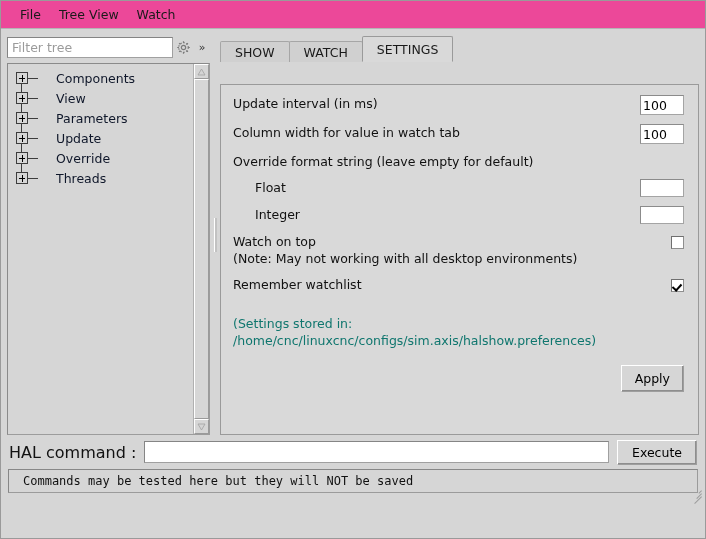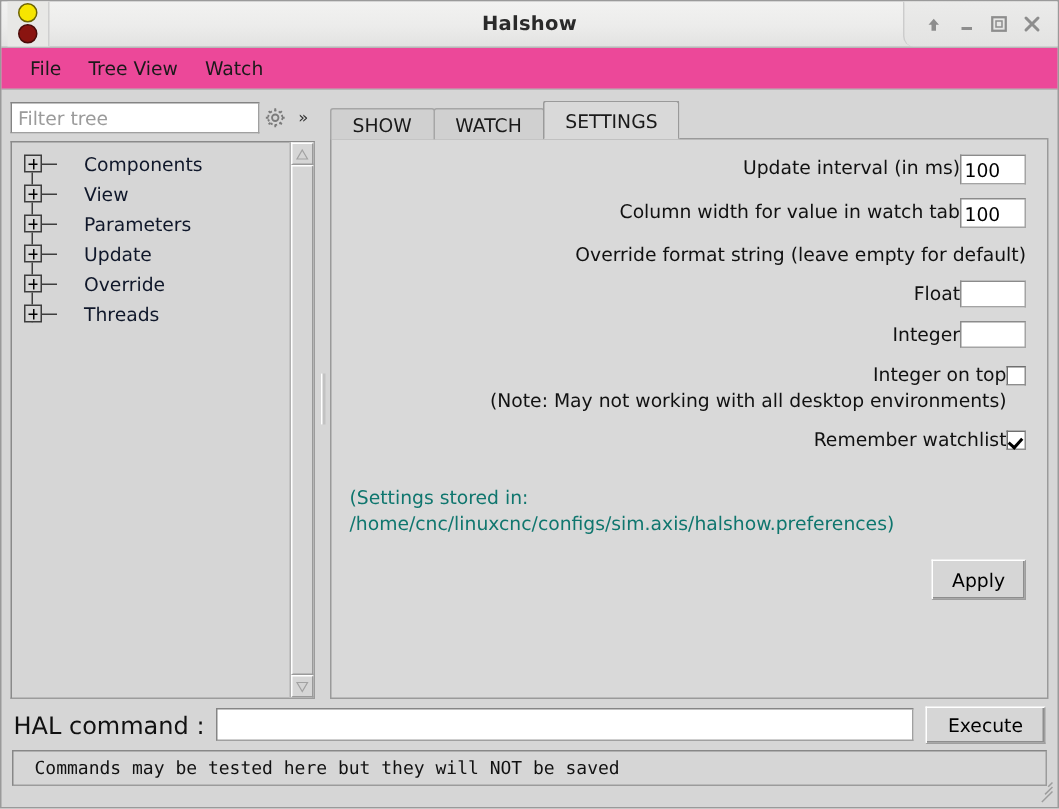--- a/index.html
+++ b/index.html
@@ -280,20 +280,21 @@
     background: #c2c2c2;
     border-left: 1px solid #ffffff;
   }
 
   
   .right-pane {
     flex: 1;
     display: flex;
     flex-direction: column;
     min-width: 0;
+    gap: 23px;
   }
   .tabstrip {
     display: flex;
     align-items: flex-end;
     height: 26px;
     position: relative;
     z-index: 2;
   }
   .tab {
     height: 21px;
@@ -332,21 +333,20 @@
   .srow {
     display: flex;
     align-items: flex-start;
     margin-bottom: 9px;
   }
   .srow .lbl {
     flex: 1;
     font-size: 12.5px;
     color: #111;
     line-height: 17px;
-    text-align: right;
   }
   .srow .lbl .sub { display: block; }
   .indent { padding-left: 22px; }
   .num-field {
     width: 44px;
     height: 20px;
     box-sizing: border-box;
     background: #ffffff;
     border: 1px solid #a4a4a4;
     border-top-color: #8b8b8b;
@@ -478,50 +478,20 @@
     background: #9d9d9d;
     height: 1px;
     transform-origin: right bottom;
   }
 </style>
 </head>
 <body>
 
 <div class="window">
 
-  <div class="titlebar">
-    <div class="title-icon">
-      <span class="led top"></span>
-      <span class="led bot"></span>
-    </div>
-    <div class="title-text">Halshow</div>
-    <div class="win-btns">
-      <div class="win-btn">
-        <svg width="11" height="11" viewBox="0 0 11 11">
-            <path d="M5.5 1.5 L9 5.5 L7 5.5 L7 9.5 L4 9.5 L4 5.5 L2 5.5 Z" fill="#8d8d8d"></path>
-          </svg>
-      </div>
-      <div class="win-btn">
-        <svg width="11" height="11" viewBox="0 0 11 11">
-            <rect x="2" y="7" width="7" height="2" fill="#8d8d8d"></rect>
-          </svg>
-      </div>
-      <div class="win-btn">
-        <svg width="12" height="12" viewBox="0 0 12 12">
-            <rect x="1.5" y="1.5" width="9" height="9" fill="none" stroke="#8d8d8d" stroke-width="1.5"></rect>
-            <rect x="4" y="4" width="4" height="4" fill="none" stroke="#8d8d8d" stroke-width="1"></rect>
-          </svg>
-      </div>
-      <div class="win-btn">
-        <svg width="12" height="12" viewBox="0 0 12 12">
-            <path d="M2 2 L10 10 M10 2 L2 10" stroke="#8d8d8d" stroke-width="2" stroke-linecap="round"></path>
-          </svg>
-      </div>
-    </div>
-  </div>
 
   <div class="menubar">
     <div class="menu-item">File</div>
     <div class="menu-item">Tree View</div>
     <div class="menu-item">Watch</div>
   </div>
 
   <div class="body-area">
 
     <div class="left-pane">
@@ -623,21 +593,21 @@
           <input class="blank-field" type="text" value="" style="">
         </div>
 
         <div class="srow">
           <div class="lbl indent">Integer</div>
           <input class="blank-field" type="text" value="" style="">
         </div>
 
         <div class="srow">
           <div class="lbl">
-            <span>Integer on top</span>
+            <span>Watch on top</span>
             <span class="sub">(Note: May not working with all desktop environments)</span>
           </div>
           <div class="chk"></div>
         </div>
 
         <div class="srow">
           <div class="lbl">Remember watchlist</div>
           <div class="chk checked"></div>
         </div>
 

